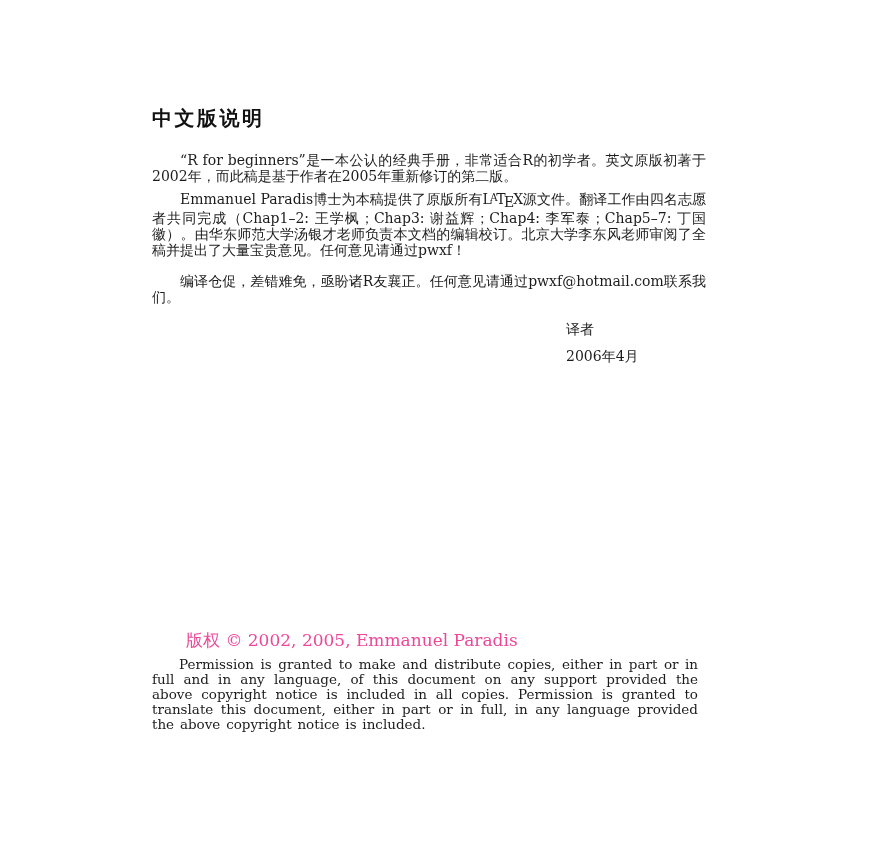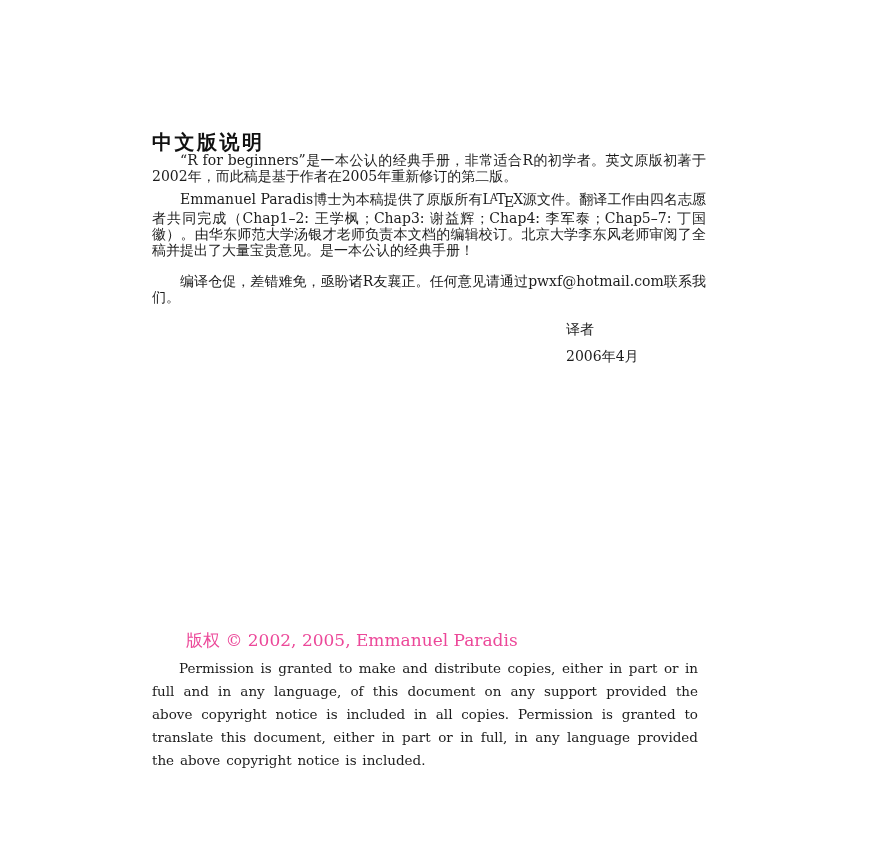--- a/index.html
+++ b/index.html
@@ -10,21 +10,20 @@
     color: #1c1c1c;
     overflow: hidden;
   }
   .page { position: relative; width: 870px; height: 842px; background: #ffffff; }
 
   .title {
     position: absolute; left: 152px; top: 105px;
     font-size: 20px; font-weight: bold; letter-spacing: 2.5px;
     color: #111111;
     font-family: Liberation Sans, sans-serif;
-    margin-top: 24px;
   }
 
   .zh-para {
     position: absolute; left: 152px; width: 554px;
     font-size: 14px; line-height: 16px;
     text-align: justify; text-justify: inter-ideograph;
     text-indent: 2em;
     color: #1c1c1c;
   }
   .p1 { top: 152px; }
@@ -46,36 +45,36 @@
   }
   .signature .sig-line { display: block; }
 
   .copyright-notice {
     position: absolute; left: 152px; top: 629px; width: 554px;
     font-size: 17px; text-indent: 2em; color: #ec4899;
   }
 
   .permission {
     position: absolute; left: 152px; top: 657px; width: 546px;
-    font-size: 13.5px; line-height: 23px;
+    font-size: 13.5px; line-height: 15px;
     text-align: justify; text-indent: 2em;
     word-spacing: 1.5px;
     color: #1c1c1c;
   }
 </style>
 </head>
 <body>
 
 <div class="page">
 
   <h1 class="title">中文版说明</h1>
 
   <p class="zh-para p1">“R for beginners”是一本公认的经典手册，非常适合R的初学者。英文原版初著于2002年，而此稿是基于作者在2005年重新修订的第二版。</p>
 
-  <p class="zh-para p2"><span>Emmanuel Paradis博士为本稿提供了原版所有</span><span class="latex-logo"><span>L</span><span class="lx-a">A</span><span>T</span><span class="lx-e">E</span><span>X</span></span><span>源文件。翻译工作由四名志愿者共同完成（Chap1–2: 王学枫；Chap3: 谢益辉；Chap4: 李军泰；Chap5–7: 丁国徽）。由华东师范大学汤银才老师负责本文档的编辑校订。北京大学李东风老师审阅了全稿并提出了大量宝贵意见。是一本公认的经典手册！</span></p>
+  <p class="zh-para p2"><span>Emmanuel Paradis博士为本稿提供了原版所有</span><span class="latex-logo"><span>L</span><span class="lx-a">A</span><span>T</span><span class="lx-e">E</span><span>X</span></span><span>源文件。翻译工作由四名志愿者共同完成（Chap1–2: 王学枫；Chap3: 谢益辉；Chap4: 李军泰；Chap5–7: 丁国徽）。由华东师范大学汤银才老师负责本文档的编辑校订。北京大学李东风老师审阅了全稿并提出了大量宝贵意见。任何意见请通过pwxf！</span></p>
 
   <p class="zh-para p3">编译仓促，差错难免，亟盼诸R友襄正。任何意见请通过pwxf@hotmail.com联系我们。</p>
 
   <div class="signature">
     <span class="sig-line">译者</span>
     <span class="sig-line">2006年4月</span>
   </div>
 
   <p class="copyright-notice">版权 © 2002, 2005, Emmanuel Paradis</p>
 

